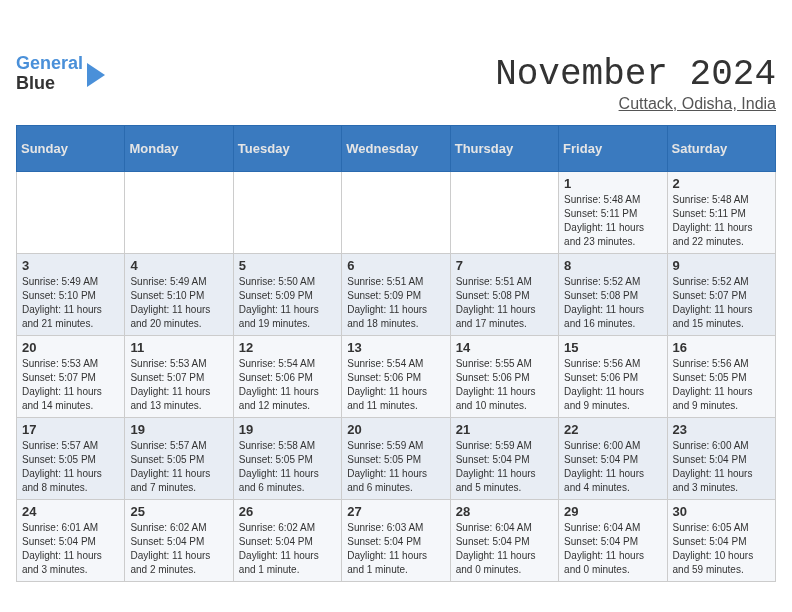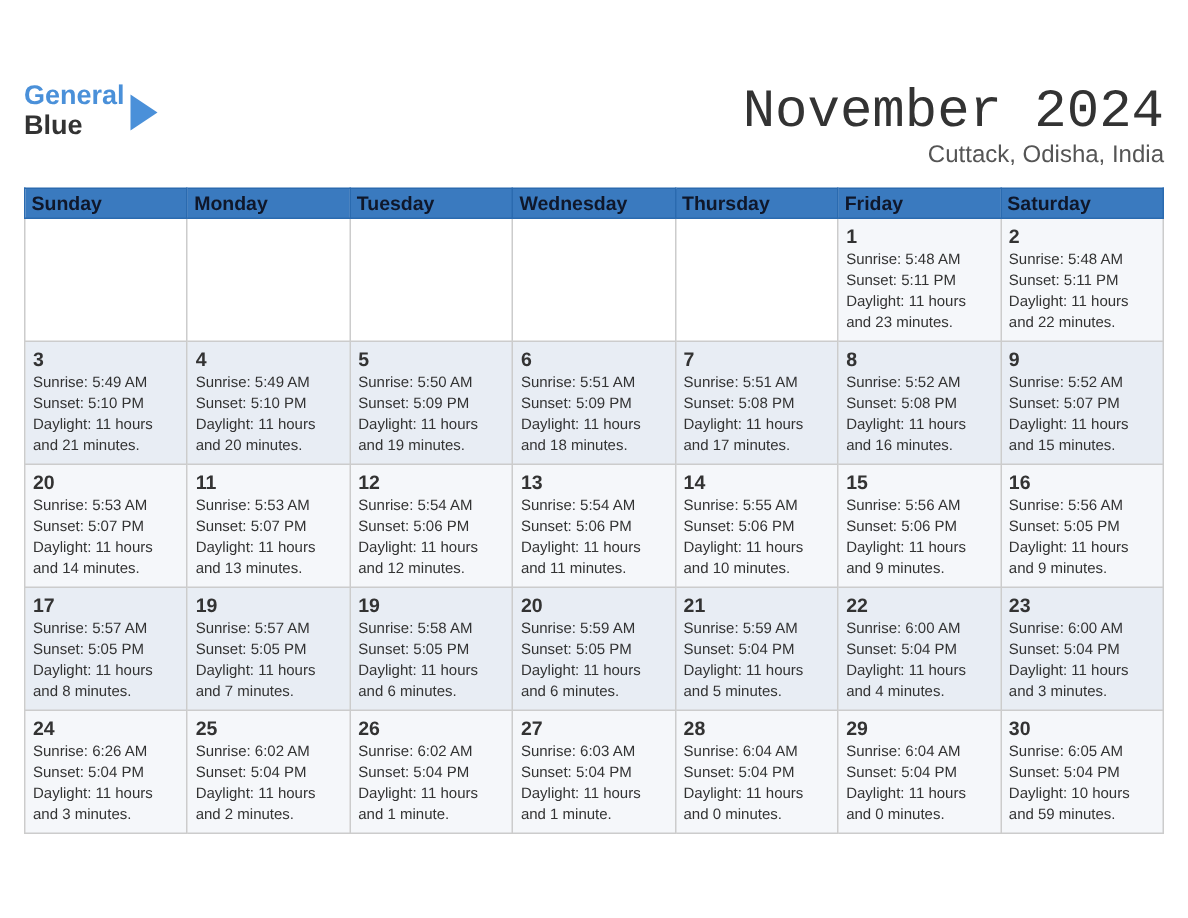--- a/index.html
+++ b/index.html
@@ -44,32 +44,33 @@
     }
     .month-title {
       font-size: 36px;
       font-weight: normal;
       color: #333;
       font-family: Liberation Mono, monospace;
     }
     .location {
       font-size: 16px;
       color: #555;
+      text-decoration: underline;
     }
     table {
       width: 100%;
       border-collapse: collapse;
       table-layout: fixed;
     }
     thead tr th {
       background-color: #3a7abf;
-      color: #0f172a;
+      color: #e5e5e5;
       font-size: 13px;
       font-weight: bold;
-      padding: 2px 4px;
+      padding: 15px 4px;
       text-align: left;
       border: 1px solid #2a6aaf;
     }
     tbody tr td {
       border: 1px solid #ccc;
       vertical-align: top;
       padding: 4px 5px;
       font-size: 10.5px;
       color: #333;
       height: 80px;
@@ -274,21 +275,21 @@
         <td>
           <span class="day-number">23</span>
           <div class="day-info" style="white-space: pre-line;">Sunrise: 6:00 AM
 Sunset: 5:04 PM
 Daylight: 11 hours and 3 minutes.</div>
         </td>
       </tr>
       <tr>
         <td>
           <span class="day-number">24</span>
-          <div class="day-info" style="white-space: pre-line;">Sunrise: 6:26 AM
+          <div class="day-info" style="white-space: pre-line;">Sunrise: 6:01 AM
 Sunset: 5:04 PM
 Daylight: 11 hours and 3 minutes.</div>
         </td>
         <td>
           <span class="day-number">25</span>
           <div class="day-info" style="white-space: pre-line;">Sunrise: 6:02 AM
 Sunset: 5:04 PM
 Daylight: 11 hours and 2 minutes.</div>
         </td>
         <td>

